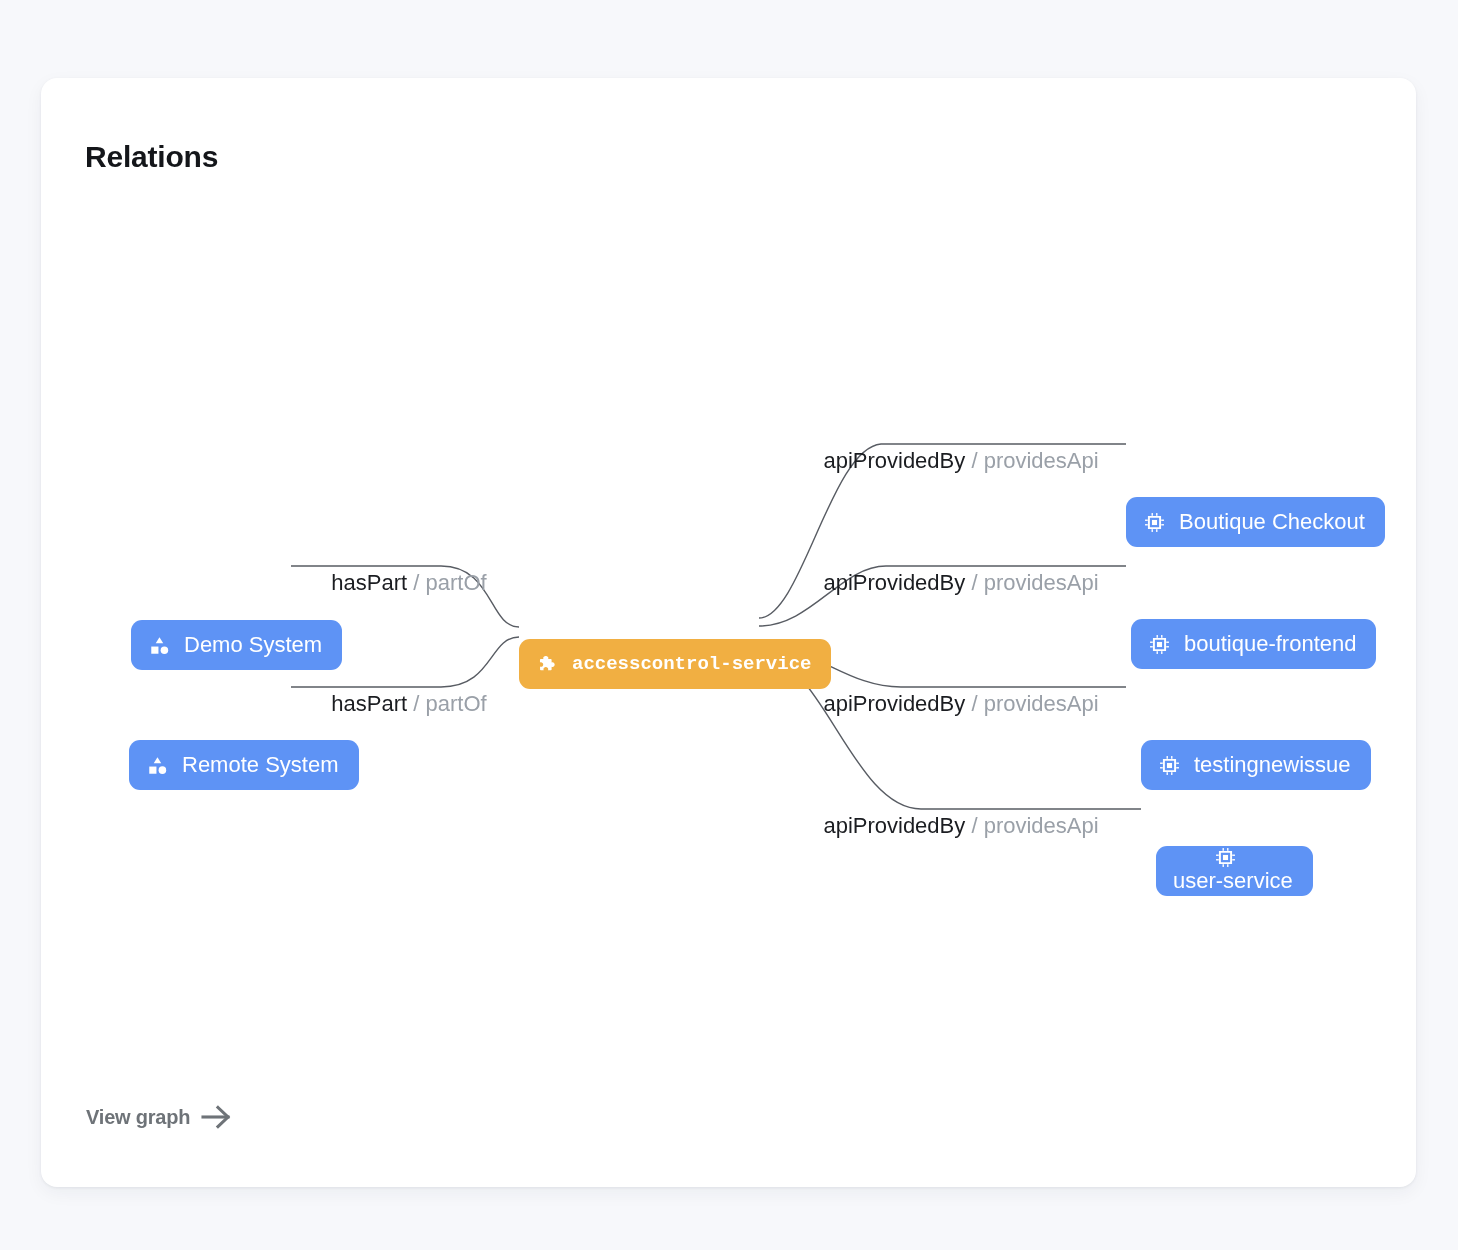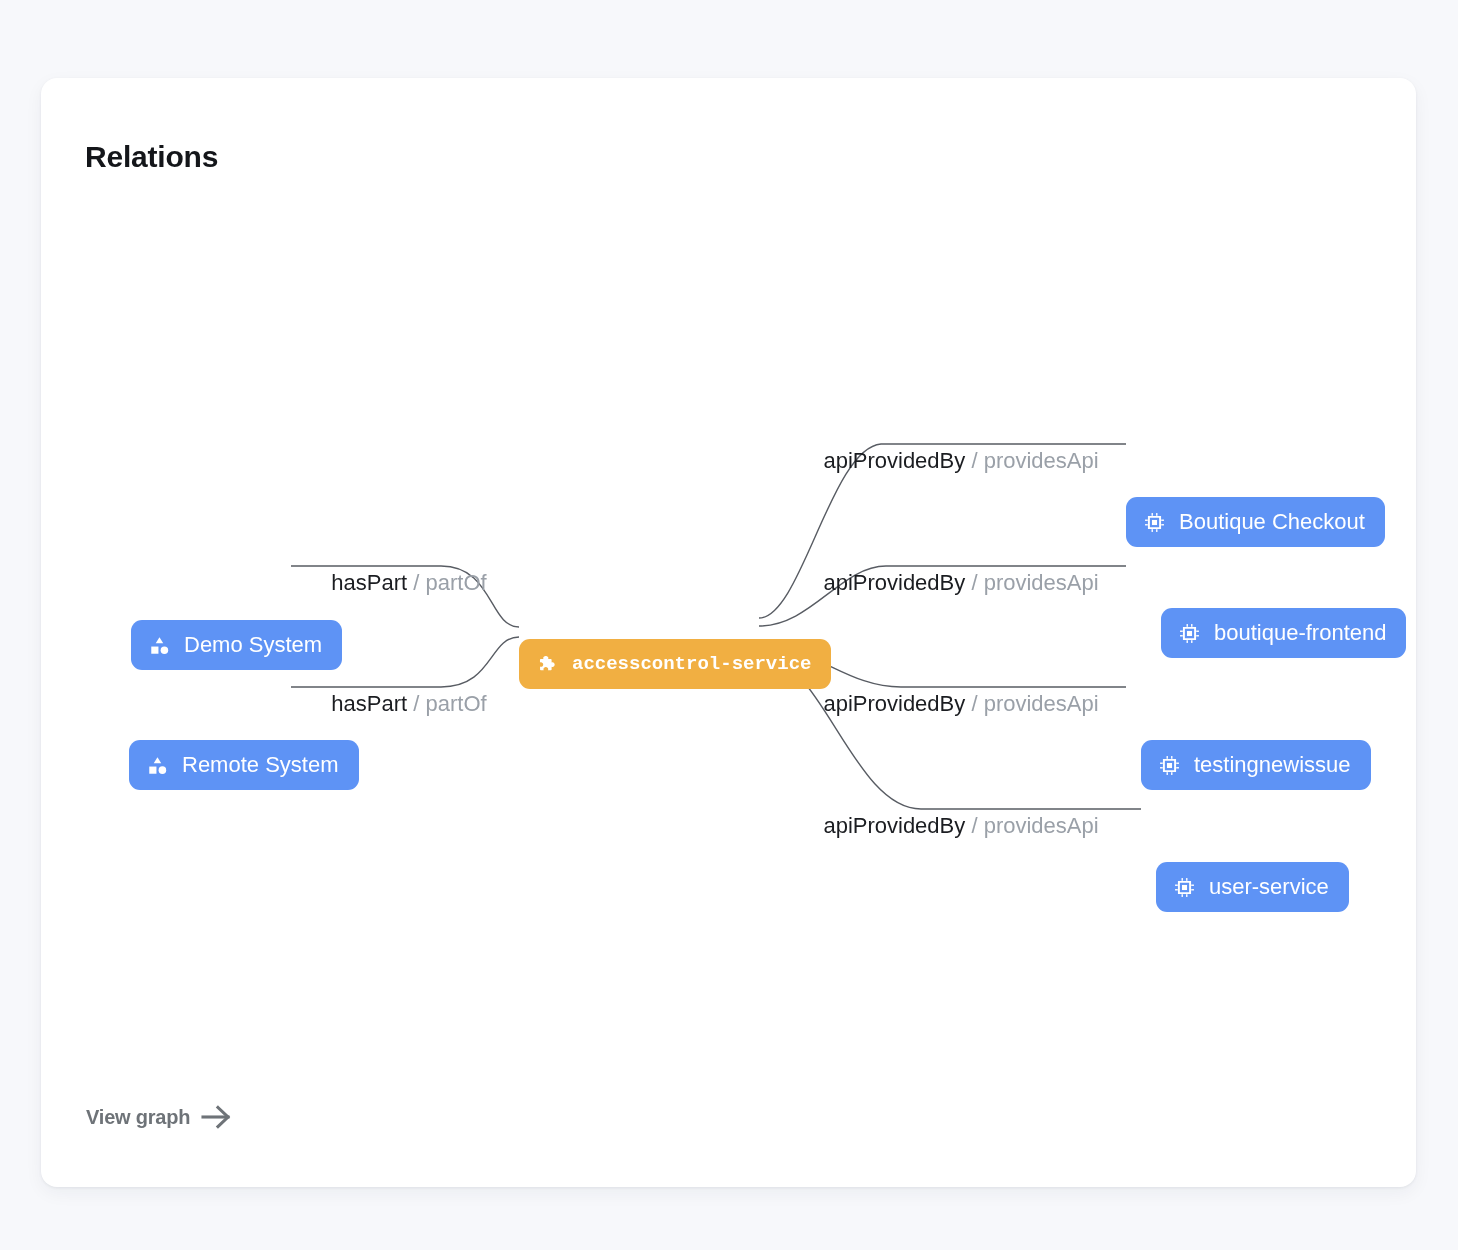--- a/index.html
+++ b/index.html
@@ -176,21 +176,21 @@
             <rect x="19.7" y="8.6" width="3.1" height="1.6"></rect>
             <rect x="19.7" y="13.8" width="3.1" height="1.6"></rect>
             <path d="M4.5 4.5h15v15h-15v-15zm2.2 2.2v10.6h10.6V6.7H6.7z"></path>
             <rect x="9.1" y="9.1" width="5.8" height="5.8"></rect>
           </g>
         </svg>
       </span>
       <span class="node-label">Boutique Checkout</span>
     </div>
 
-    <div class="node kind-component" style="left:1090px; top:530px;margin-left:30px;">
+    <div class="node kind-component" style="left:1090px; top:541px;">
       <span class="node-icon">
         <svg width="21" height="21" viewBox="0 0 24 24" xmlns="http://www.w3.org/2000/svg">
           <g fill="#ffffff">
             <rect x="8.6" y="1.2" width="1.6" height="3.1"></rect>
             <rect x="13.8" y="1.2" width="1.6" height="3.1"></rect>
             <rect x="8.6" y="19.7" width="1.6" height="3.1"></rect>
             <rect x="13.8" y="19.7" width="1.6" height="3.1"></rect>
             <rect x="1.2" y="8.6" width="3.1" height="1.6"></rect>
             <rect x="1.2" y="13.8" width="3.1" height="1.6"></rect>
             <rect x="19.7" y="8.6" width="3.1" height="1.6"></rect>
@@ -216,21 +216,21 @@
             <rect x="19.7" y="8.6" width="3.1" height="1.6"></rect>
             <rect x="19.7" y="13.8" width="3.1" height="1.6"></rect>
             <path d="M4.5 4.5h15v15h-15v-15zm2.2 2.2v10.6h10.6V6.7H6.7z"></path>
             <rect x="9.1" y="9.1" width="5.8" height="5.8"></rect>
           </g>
         </svg>
       </span>
       <span class="node-label">testingnewissue</span>
     </div>
 
-    <div class="node kind-component" style="left:1115px; top:784px;">
+    <div class="node kind-component" style="left:1115px; top:768px;flex-direction:column;">
       <span class="node-icon">
         <svg width="21" height="21" viewBox="0 0 24 24" xmlns="http://www.w3.org/2000/svg">
           <g fill="#ffffff">
             <rect x="8.6" y="1.2" width="1.6" height="3.1"></rect>
             <rect x="13.8" y="1.2" width="1.6" height="3.1"></rect>
             <rect x="8.6" y="19.7" width="1.6" height="3.1"></rect>
             <rect x="13.8" y="19.7" width="1.6" height="3.1"></rect>
             <rect x="1.2" y="8.6" width="3.1" height="1.6"></rect>
             <rect x="1.2" y="13.8" width="3.1" height="1.6"></rect>
             <rect x="19.7" y="8.6" width="3.1" height="1.6"></rect>

